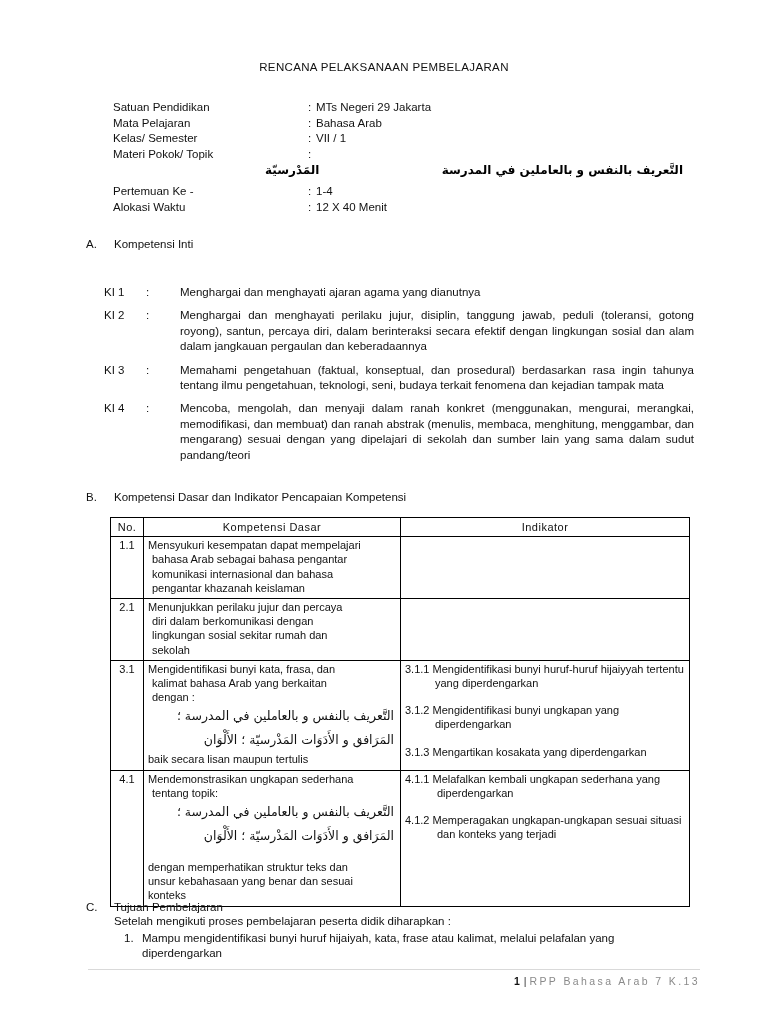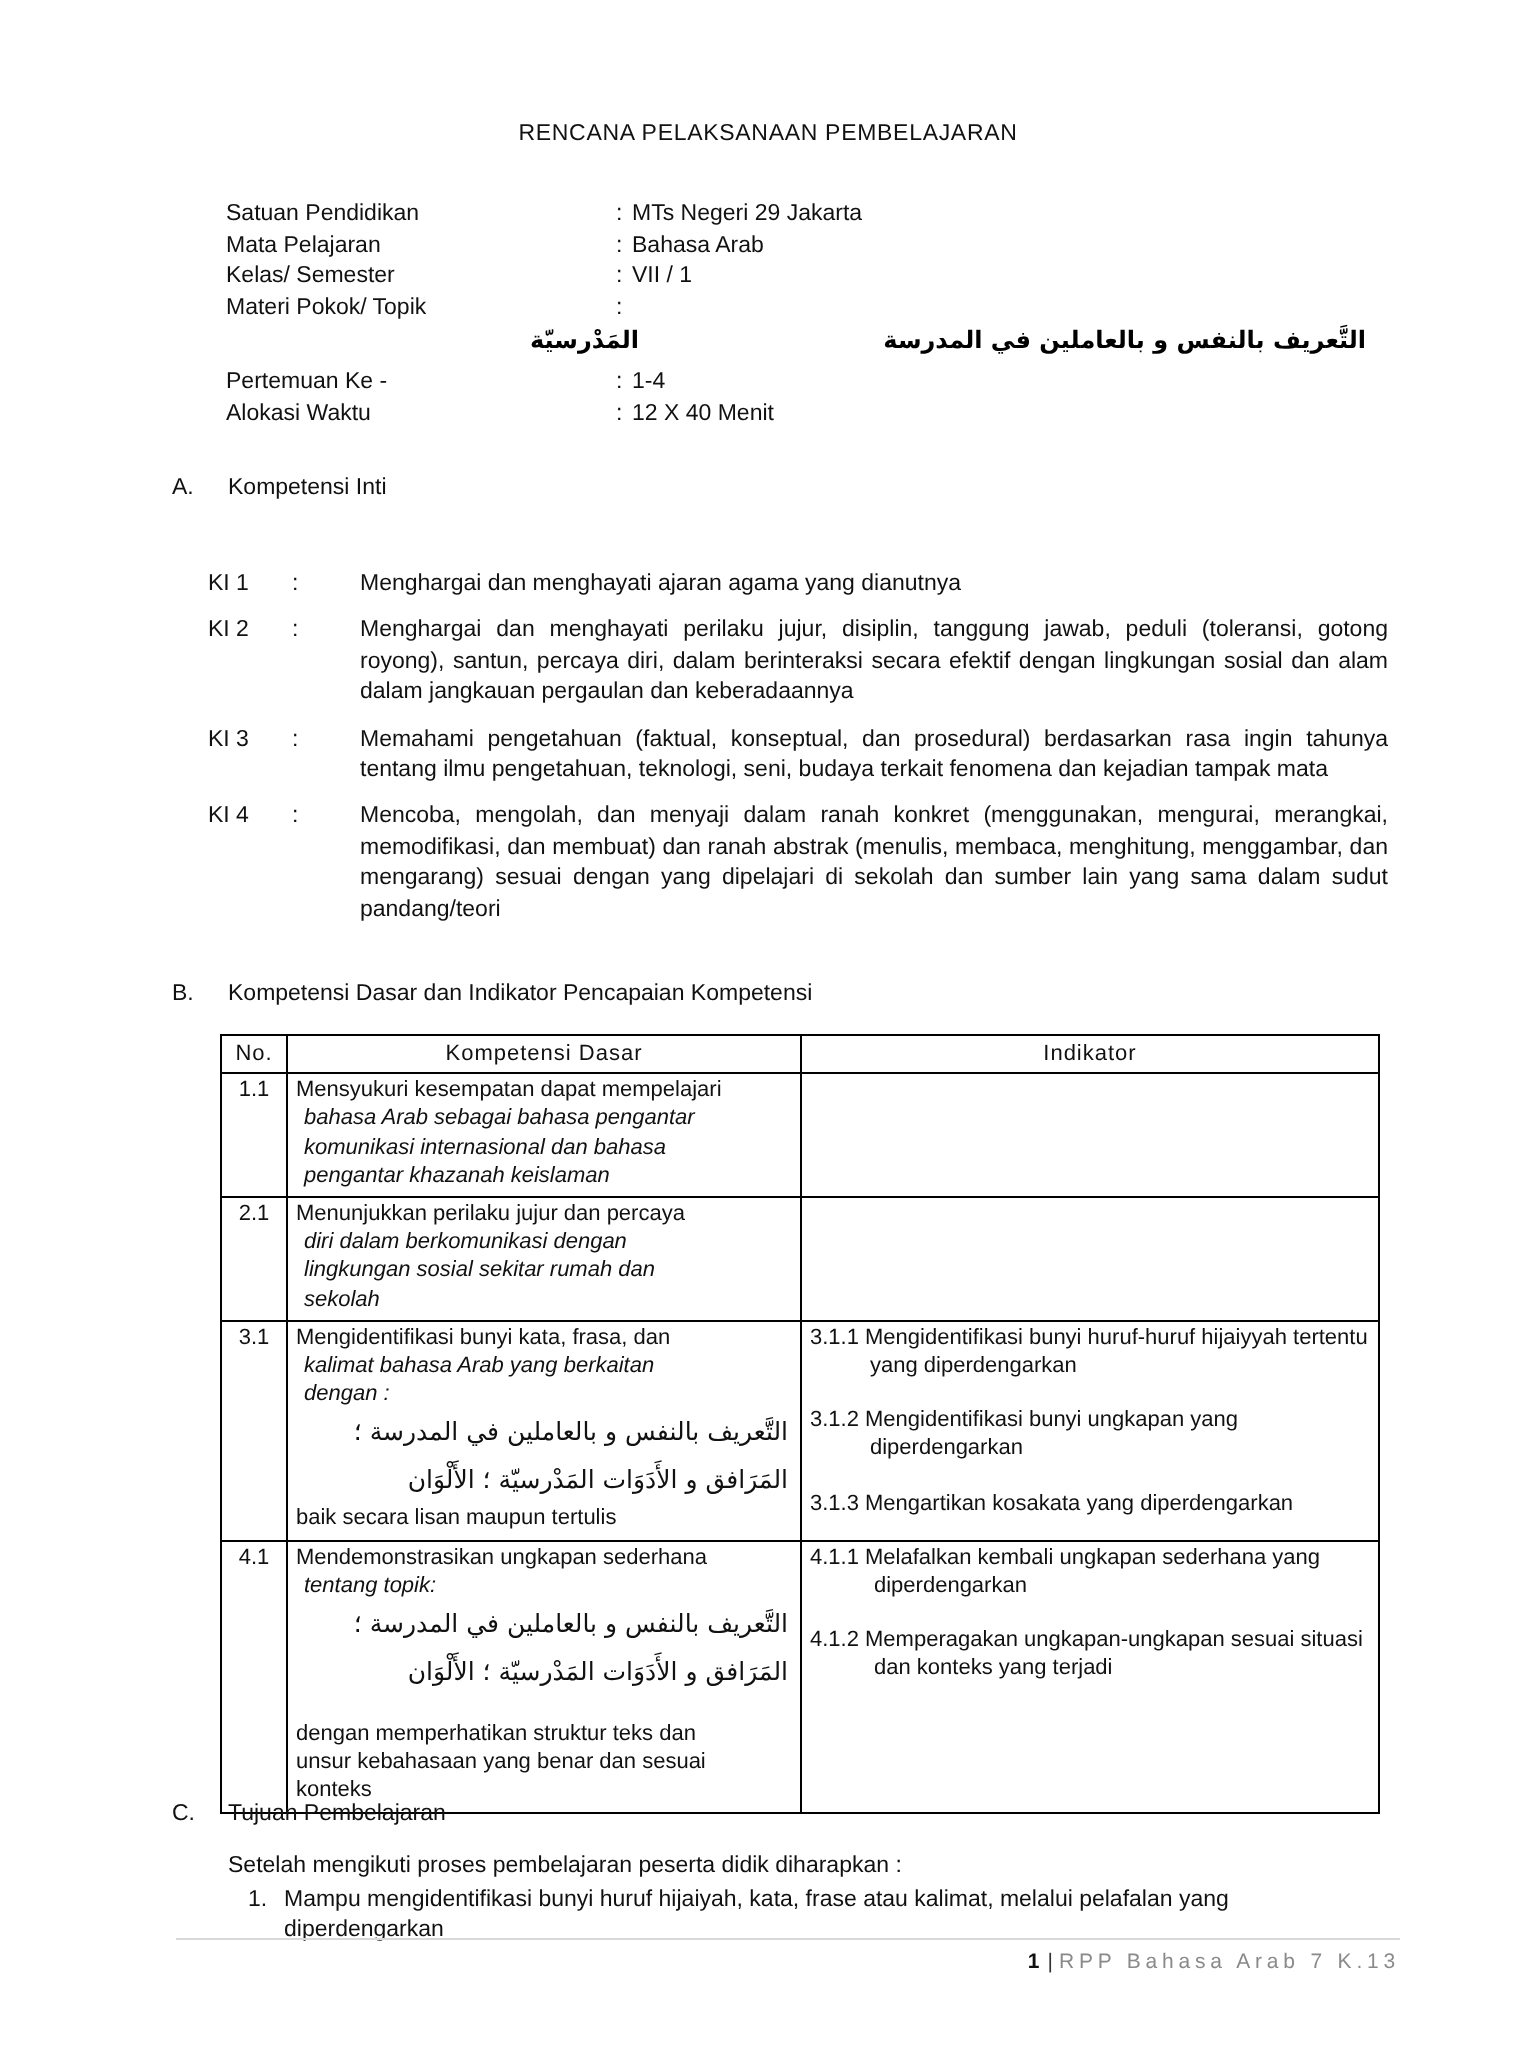--- a/index.html
+++ b/index.html
@@ -161,21 +161,20 @@
   .col-kd { width: 257px; }
   .col-ind { width: 289px; }
   td.cell-no { text-align: center; padding-left: 4px; margin-top: 28px; }
 
   .kd-lines p {
     margin: 0;
     text-indent: 0;
   }
   .kd-lines p.hang {
     padding-left: 4px;
-    font-style: italic;
   }
   .kd-arabic {
     direction: rtl;
     text-align: right;
     font-family: "DejaVu Sans", sans-serif;
     font-size: 12.5px;
     line-height: 24px;
     margin: 2px 0 2px 0;
     padding-right: 2px;
   }
@@ -199,21 +198,21 @@
     width: 610px;
     font-size: 11.5px;
     color: #111;
   }
   .tujuan-head {
     display: flex;
   }
   .tujuan-letter { width: 28px; flex: 0 0 28px; }
   .tujuan-body { flex: 1 1 auto; }
   .tujuan-sub {
-    margin-top: 13px;
+    margin-top: 1px;
     line-height: 15.5px;
   }
   .tujuan-num {
     display: flex;
     margin-top: 1px;
     line-height: 15.5px;
   }
   .tujuan-num-idx { width: 28px; flex: 0 0 28px; padding-left: 10px; box-sizing: border-box; }
   .tujuan-num-txt { flex: 1 1 auto; }
 

